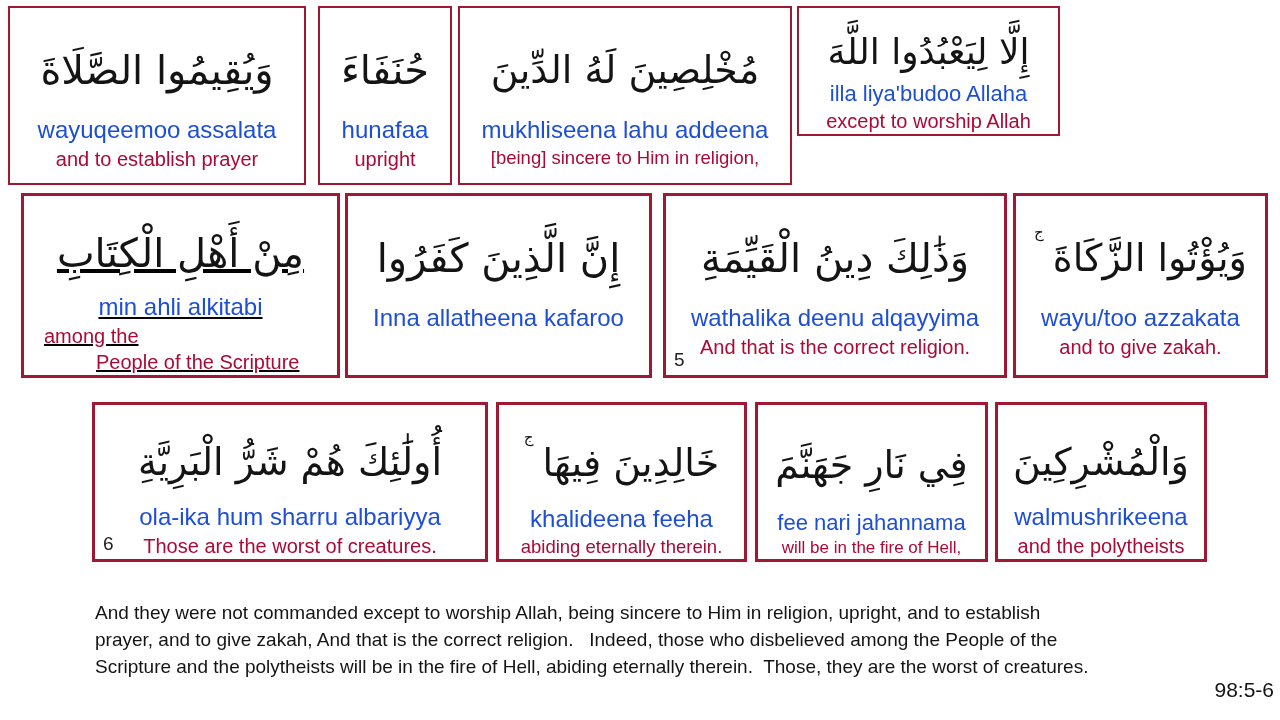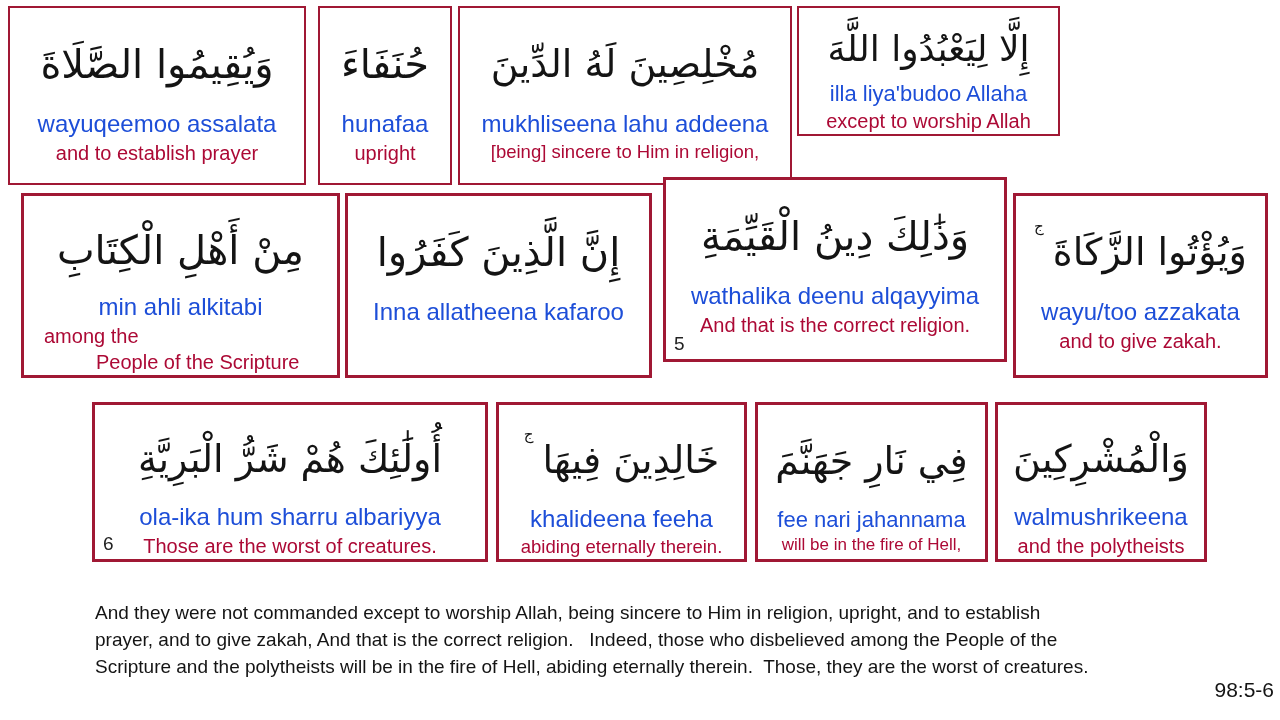--- a/index.html
+++ b/index.html
@@ -3,21 +3,21 @@
 <meta charset="utf-8">
 <style>
   html,body { margin:0; padding:0; background:#ffffff; }
   .canvas {
     position:relative; width:1280px; height:720px; background:#ffffff;
     font-family:"Liberation Sans", sans-serif; overflow:hidden;
   }
   .wbox {
     position:absolute; box-sizing:border-box; background:#ffffff;
     border:2px solid #A01834; display:flex; flex-direction:column;
-    align-items:center; padding-top:12px;
+    align-items:center; padding-top:18px;
   }
   .thick { border-width:3px; }
   .arabic {
     font-family:"DejaVu Sans", sans-serif; font-size:40px; color:#141414;
     direction:rtl; height:88px; display:flex; align-items:center;
     justify-content:center; white-space:nowrap; line-height:1;
   }
   .ar-38 { font-size:38px; }
   .ar-36 { font-size:36px; }
   .pause {
@@ -40,23 +40,23 @@
   .vmark {
     position:absolute; left:8px; bottom:4px; font-size:19px; color:#222222;
   }
   
   #box-wayuqeemoo { left:8px;    top:6px; width:298px; height:179px; }
   #box-hunafaa    { left:318px;  top:6px; width:134px; height:179px; }
   #box-mukhliseena{ left:458px;  top:6px; width:334px; height:179px; }
   #box-illa       { left:797px;  top:6px; width:263px; height:130px; }
   #box-wama       { left:1072px; top:6px; width:189px; height:179px; }
   
-  #box-minahli    { left:21px;   top:193px; width:319px; height:185px; }
+  #box-minahli    { left:21px;   top:193px; width:319px; height:185px;text-decoration:underline; }
   #box-inna       { left:345px;  top:193px; width:307px; height:185px; }
-  #box-wathalika  { left:663px;  top:177px; width:344px; height:185px; }
+  #box-wathalika  { left:663px;  top:193px; width:344px; height:185px; }
   #box-wayutoo    { left:1013px; top:193px; width:255px; height:185px; }
   
   #box-olaika        { left:92px;  top:402px; width:396px; height:160px; }
   #box-khalideena    { left:496px; top:402px; width:251px; height:160px; }
   #box-feenari       { left:755px; top:402px; width:233px; height:160px; }
   #box-walmushrikeena{ left:995px; top:402px; width:212px; height:160px; }
 
   .footer-para {
     position:absolute; left:95px; top:599px; color:#141414;
   }

